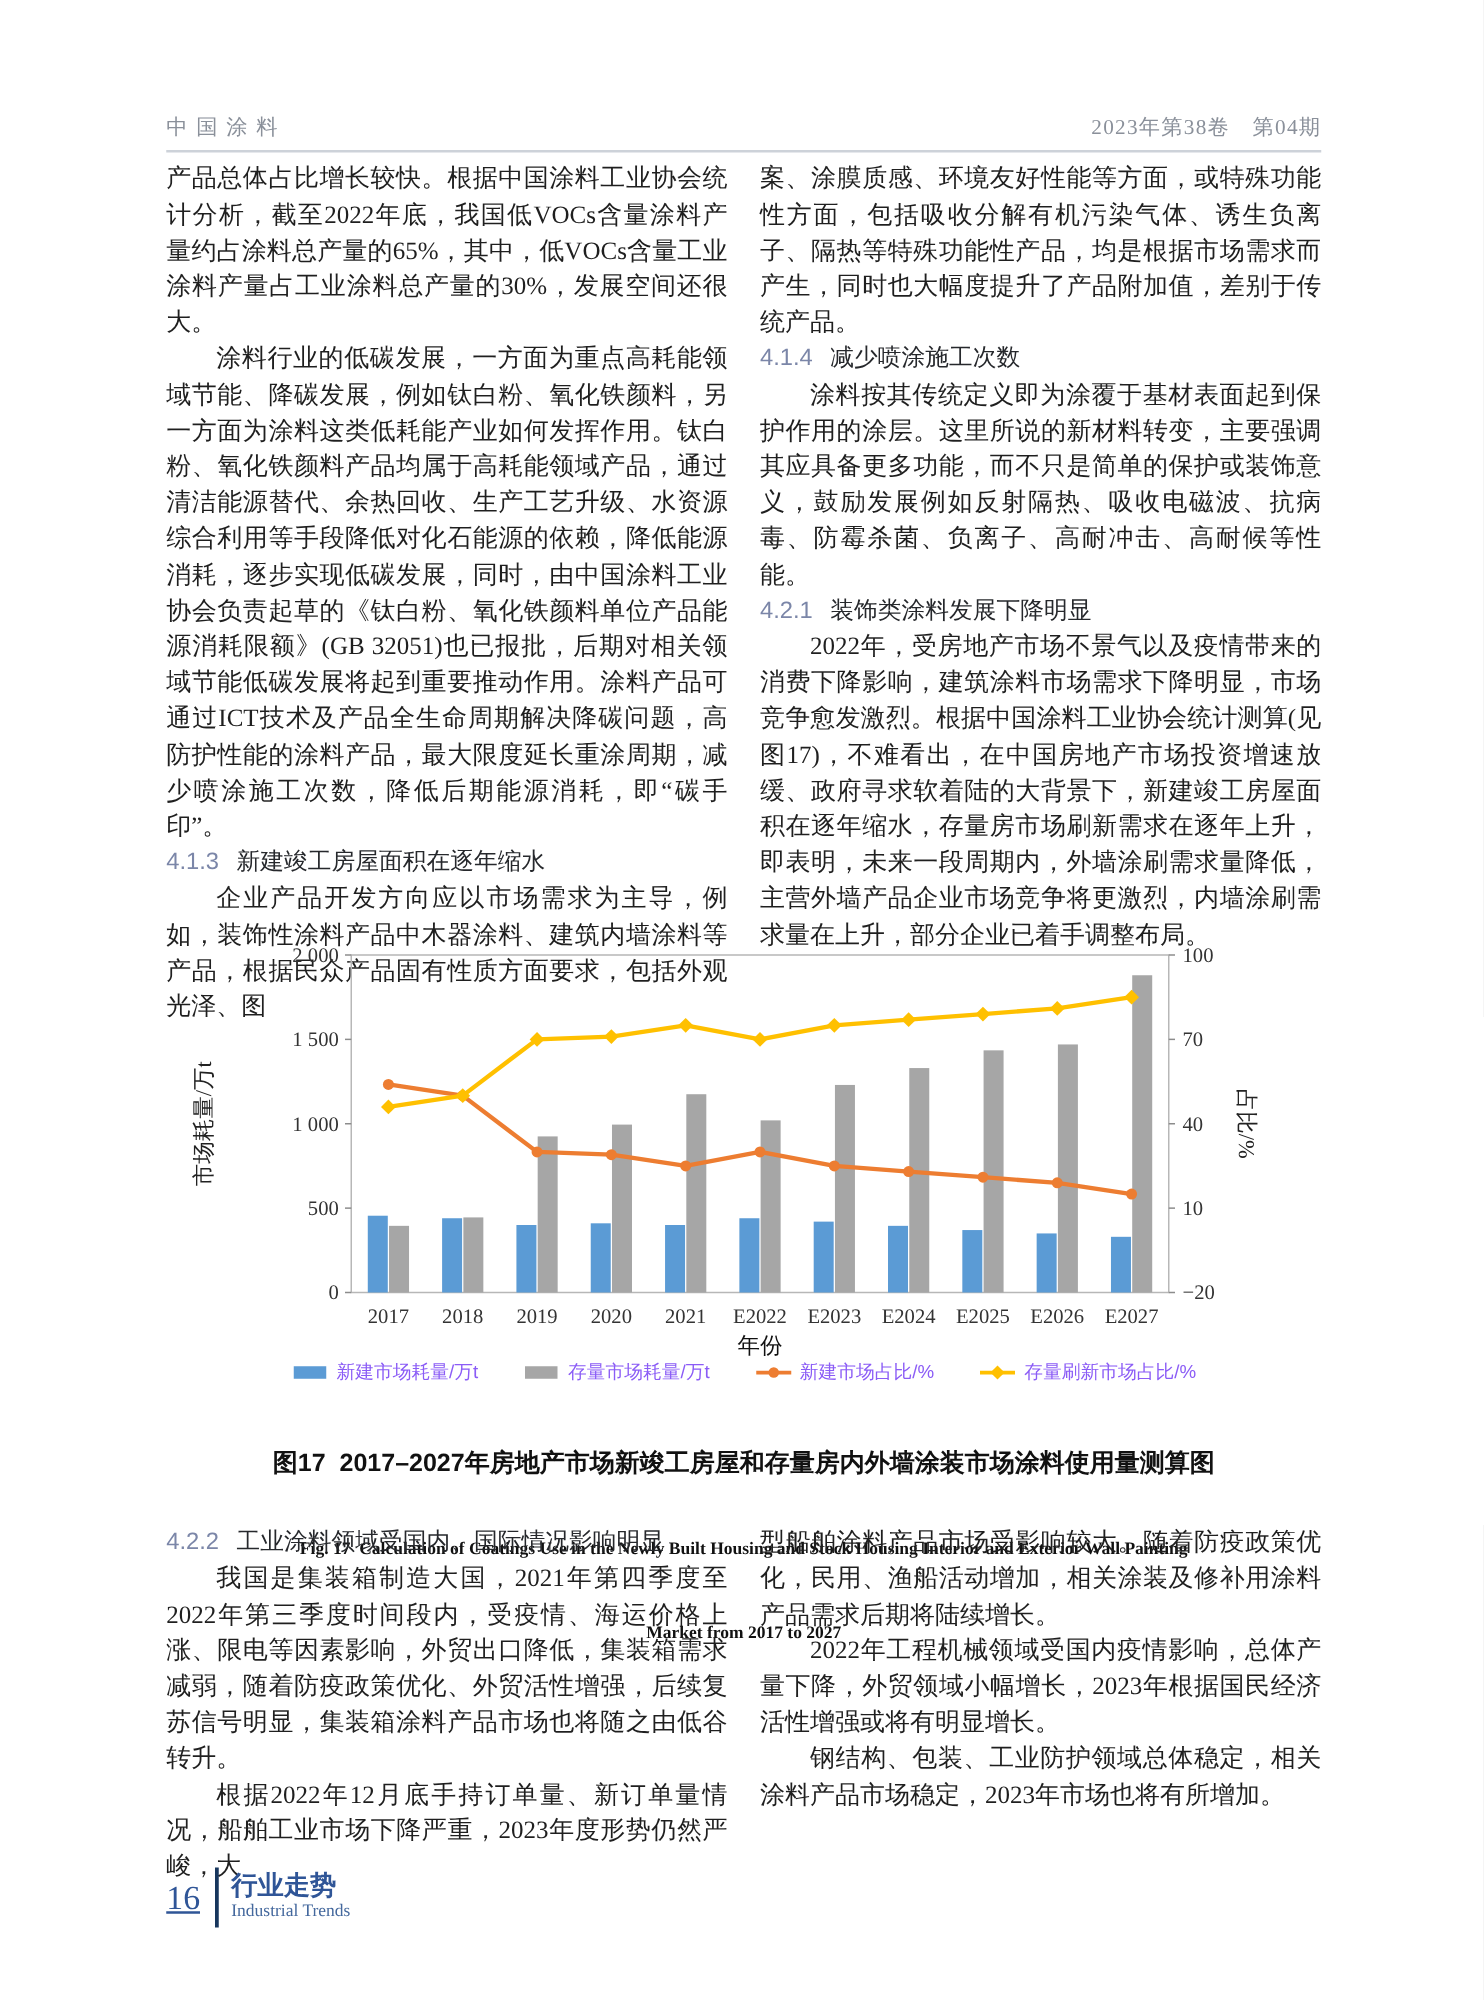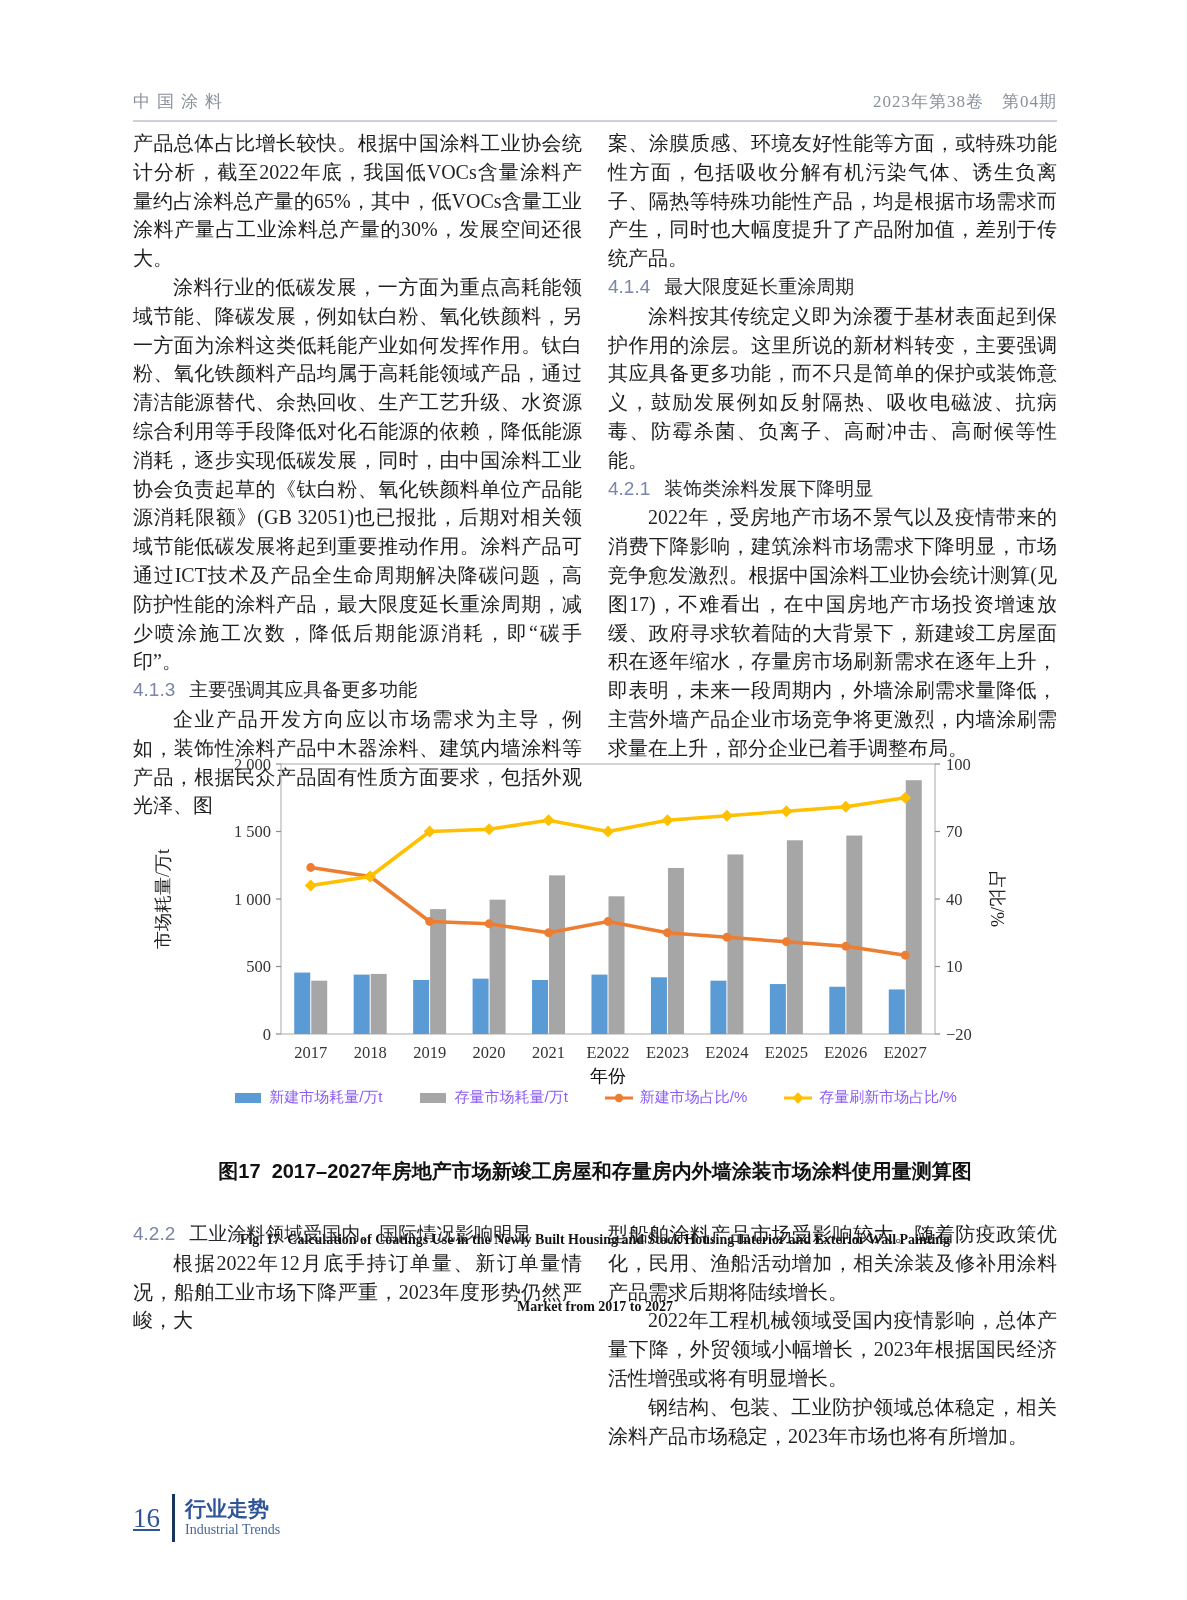--- a/index.html
+++ b/index.html
@@ -55,26 +55,26 @@
 
   <div class="page-header">
     <span class="journal-name">中国涂料</span>
     <span class="issue-info">2023年第38卷　第04期</span>
   </div>
 
   <div class="cols cols-top">
     <div class="col">
         <p class="">产品总体占比增长较快。根据中国涂料工业协会统计分析，截至2022年底，我国低VOCs含量涂料产量约占涂料总产量的65%，其中，低VOCs含量工业涂料产量占工业涂料总产量的30%，发展空间还很大。</p>
         <p class="indent">涂料行业的低碳发展，一方面为重点高耗能领域节能、降碳发展，例如钛白粉、氧化铁颜料，另一方面为涂料这类低耗能产业如何发挥作用。钛白粉、氧化铁颜料产品均属于高耗能领域产品，通过清洁能源替代、余热回收、生产工艺升级、水资源综合利用等手段降低对化石能源的依赖，降低能源消耗，逐步实现低碳发展，同时，由中国涂料工业协会负责起草的《钛白粉、氧化铁颜料单位产品能源消耗限额》(GB 32051)也已报批，后期对相关领域节能低碳发展将起到重要推动作用。涂料产品可通过ICT技术及产品全生命周期解决降碳问题，高防护性能的涂料产品，最大限度延长重涂周期，减少喷涂施工次数，降低后期能源消耗，即“碳手印”。</p>
-        <div class="h3"><span class="hnum">4.1.3</span><span class="htext">主要强调其应具备更多功能</span></div>
+        <div class="h3"><span class="hnum">4.1.3</span><span class="htext">新建竣工房屋面积在逐年缩水</span></div>
         <p class="indent">企业产品开发方向应以市场需求为主导，例如，装饰性涂料产品中木器涂料、建筑内墙涂料等产品，根据民众产品固有性质方面要求，包括外观光泽、图</p>
       </div>
     <div class="col">
         <p class="">案、涂膜质感、环境友好性能等方面，或特殊功能性方面，包括吸收分解有机污染气体、诱生负离子、隔热等特殊功能性产品，均是根据市场需求而产生，同时也大幅度提升了产品附加值，差别于传统产品。</p>
-        <div class="h3"><span class="hnum">4.1.4</span><span class="htext">最大限度延长重涂周期</span></div>
+        <div class="h3"><span class="hnum">4.1.4</span><span class="htext">减少喷涂施工次数</span></div>
         <p class="indent">涂料按其传统定义即为涂覆于基材表面起到保护作用的涂层。这里所说的新材料转变，主要强调其应具备更多功能，而不只是简单的保护或装饰意义，鼓励发展例如反射隔热、吸收电磁波、抗病毒、防霉杀菌、负离子、高耐冲击、高耐候等性能。</p>
         <div class="h3"><span class="hnum">4.2.1</span><span class="htext">装饰类涂料发展下降明显</span></div>
         <p class="indent">2022年，受房地产市场不景气以及疫情带来的消费下降影响，建筑涂料市场需求下降明显，市场竞争愈发激烈。根据中国涂料工业协会统计测算(见图17)，不难看出，在中国房地产市场投资增速放缓、政府寻求软着陆的大背景下，新建竣工房屋面积在逐年缩水，存量房市场刷新需求在逐年上升，即表明，未来一段周期内，外墙涂刷需求量降低，主营外墙产品企业市场竞争将更激烈，内墙涂刷需求量在上升，部分企业已着手调整布局。</p>
       </div>
   </div>
 
   <div class="figure">
     <svg class="chart-svg" id="chart" width="924" height="340" viewBox="0 0 924 340">
         <rect x="148" y="18" width="654" height="270" fill="none" stroke="#b7b7b7" stroke-width="1.2"></rect>
         <line x1="143" y1="288" x2="148" y2="288" stroke="#8c8c8c" stroke-width="1.2"></line>
@@ -198,20 +198,21 @@
 
   <div class="caption">
     <div class="caption-cn">图17  2017–2027年房地产市场新竣工房屋和存量房内外墙涂装市场涂料使用量测算图</div>
     <div class="caption-en">Fig. 17  Calculation of Coatings Use in the Newly Built Housing and Stock Housing Interior and Exterior Wall Painting</div>
     <div class="caption-en">Market from 2017 to 2027</div>
   </div>
 
   <div class="cols cols-bottom">
     <div class="col">
         <div class="h3"><span class="hnum">4.2.2</span><span class="htext">工业涂料领域受国内、国际情况影响明显</span></div>
+        <p class="indent">我国是集装箱制造大国，2021年第四季度至2022年第三季度时间段内，受疫情、海运价格上涨、限电等因素影响，外贸出口降低，集装箱需求减弱，随着防疫政策优化、外贸活性增强，后续复苏信号明显，集装箱涂料产品市场也将随之由低谷转升。</p>
         <p class="indent">根据2022年12月底手持订单量、新订单量情况，船舶工业市场下降严重，2023年度形势仍然严峻，大</p>
       </div>
     <div class="col">
         <p class="">型船舶涂料产品市场受影响较大。随着防疫政策优化，民用、渔船活动增加，相关涂装及修补用涂料产品需求后期将陆续增长。</p>
         <p class="indent">2022年工程机械领域受国内疫情影响，总体产量下降，外贸领域小幅增长，2023年根据国民经济活性增强或将有明显增长。</p>
         <p class="indent">钢结构、包装、工业防护领域总体稳定，相关涂料产品市场稳定，2023年市场也将有所增加。</p>
       </div>
   </div>
 
   <div class="page-footer">

